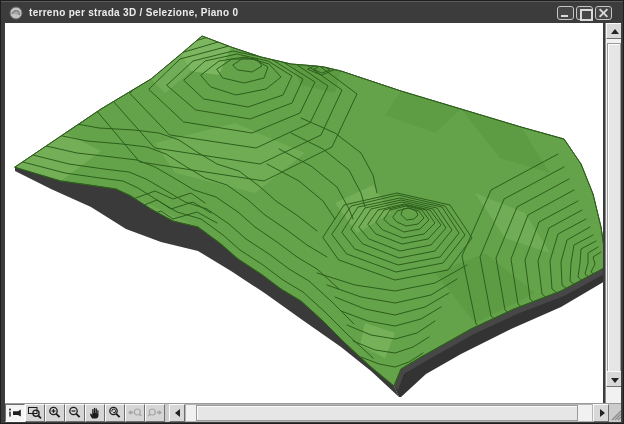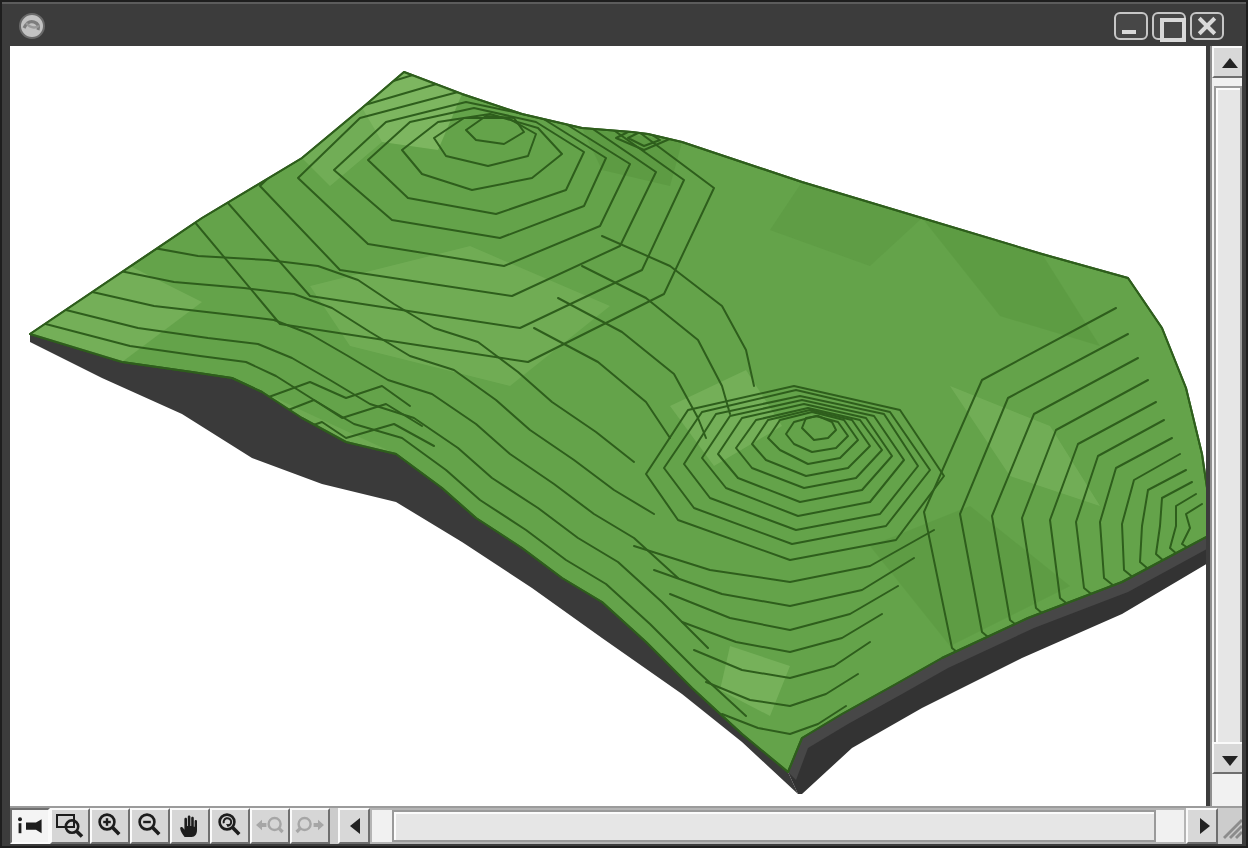--- a/index.html
+++ b/index.html
@@ -54,20 +54,21 @@
 <div class="window">
 
   <div class="titlebar">
     <span class="appicon">
       <svg width="14" height="14" viewBox="0 0 14 14">
         <circle cx="7" cy="7" r="6" fill="#c2c2c2" stroke="#6a6a6a" stroke-width="1"></circle>
         <path d="M3 8 Q5 4 8 5 Q11 6 10 9" fill="none" stroke="#7d7d7d" stroke-width="1.6"></path>
         <path d="M4 5.5 Q7 9 10.5 7" fill="none" stroke="#9a9a9a" stroke-width="1.2"></path>
       </svg>
     </span>
+    <span class="title">terreno per strada 3D / Selezione, Piano 0</span>
     <span class="wbtn wbtn-min"></span>
     <span class="wbtn wbtn-max"></span>
     <span class="wbtn wbtn-close"></span>
   </div>
 
   <div class="canvas">
     <svg width="598" height="380" viewBox="0 0 598 380">
       <defs>
         <clipPath id="topclip">
           <path d="M10,144 L96,86 L146,56 L176,31 L197,13 L226,24 L256,34 L286,41 L311,43 L319,44 L336,48 L396,68 L456,86 L516,104 L559,116 L576,141 L588,171 L596,204 L600,231 L601,244 L556,268 L509,286 L466,306 L443,319 L416,334 L396,346 L389,363 L366,344 L341,321 L318,298 L296,278 L276,266 L256,251 L233,236 L216,221 L193,204 L168,198 L146,186 L126,173 L111,166 L91,163 L56,158 Z"></path>

